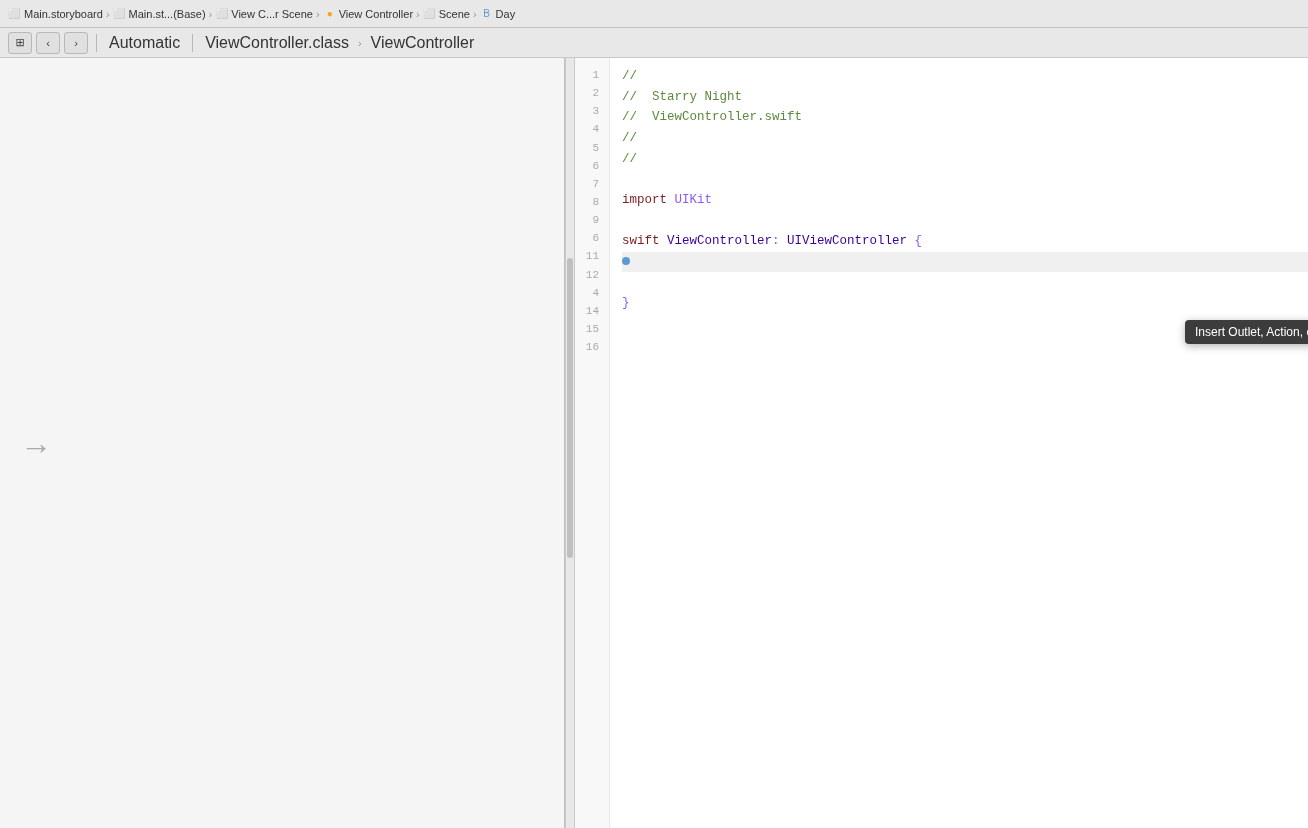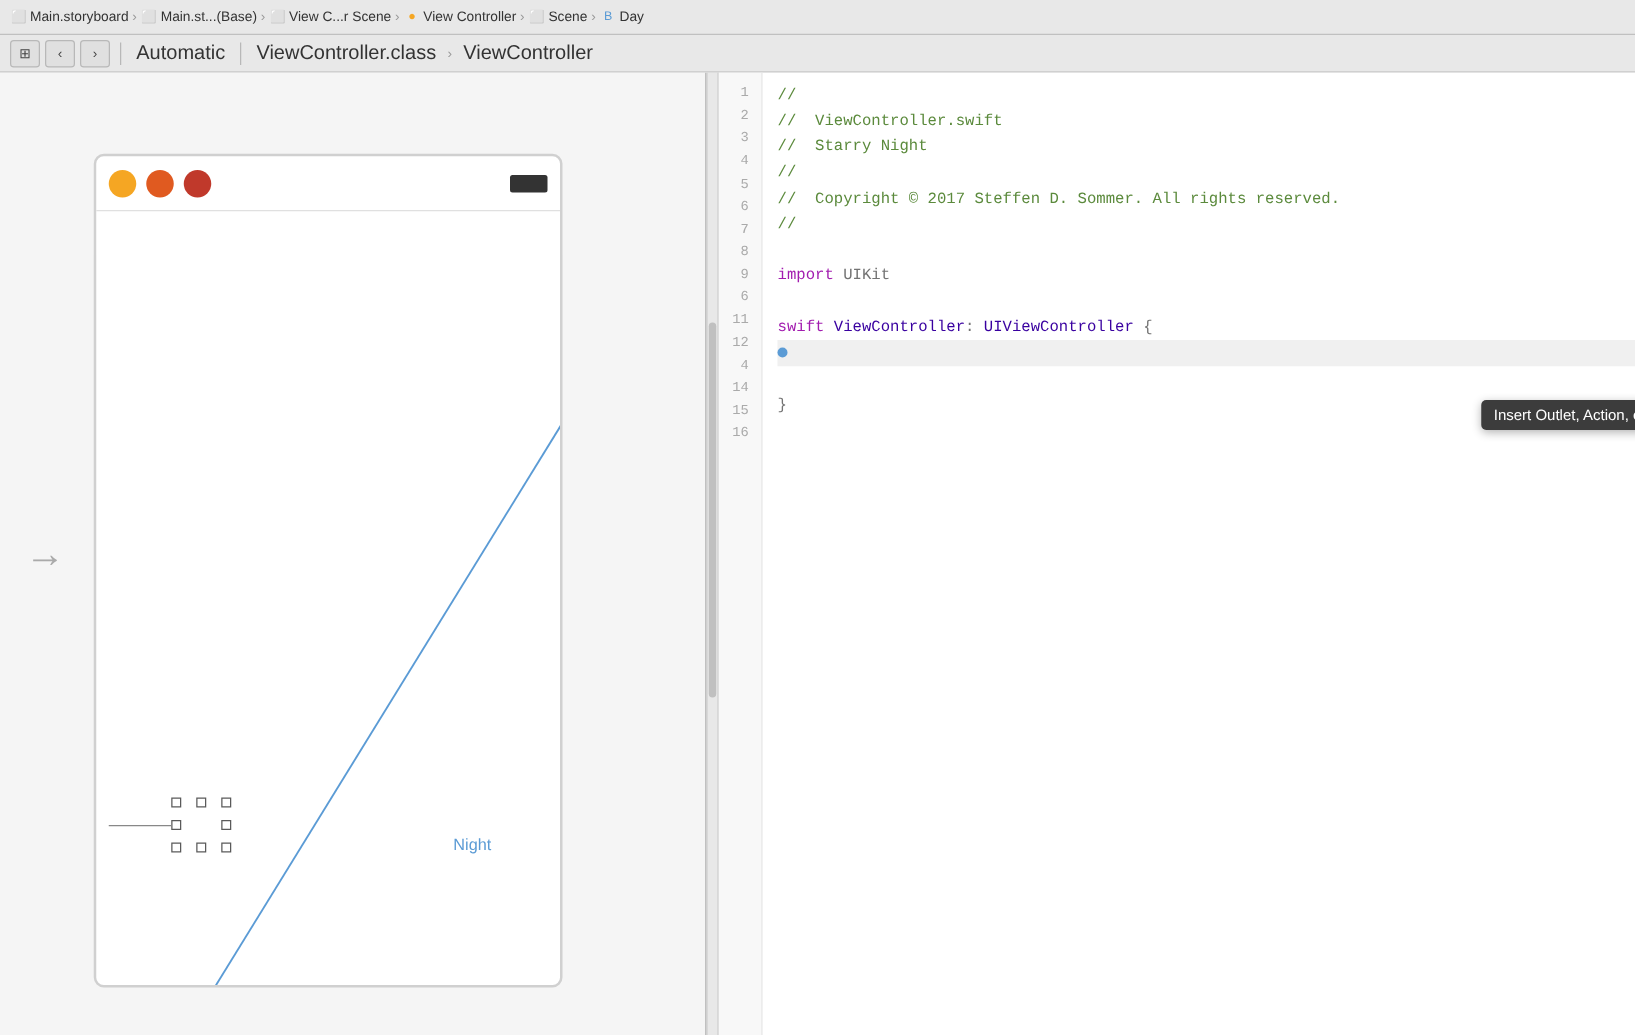--- a/index.html
+++ b/index.html
@@ -261,23 +261,23 @@
       white-space: pre;
       line-height: 1.65;
     }
 
     .code-line.highlighted {
       background: #f0f0f0;
     }
 
     
     .c-comment { color: #5b8a3c; }
-    .c-keyword { color: #a21caf; }
+    .c-keyword { color: #7f1d1d; }
     .c-type { color: #3900a0; }
-    .c-plain { color: #737373; }
+    .c-plain { color: #8b5cf6; }
 
     
     .tooltip-popup {
       position: absolute;
       top: 262px;
       left: 610px;
       background: #3c3c3c;
       color: white;
       padding: 5px 10px;
       border-radius: 4px;
@@ -345,52 +345,20 @@
   <span class="breadcrumb-sep">›</span>
   <span class="toolbar-label">ViewController</span>
 </div>
 
 <div class="main-content">
 
   <div class="canvas-panel">
 
     <div class="canvas-left-arrow">→</div>
 
-    <div class="iphone-frame">
-
-      <div class="iphone-inner-toolbar">
-        <div class="iphone-circle-btn" style="background:#f5a623;"></div>
-        <div class="iphone-circle-btn" style="background:#e05a20;"></div>
-        <div class="iphone-circle-btn" style="background:#c0392b;"></div>
-        <div class="iphone-battery"></div>
-      </div>
-
-      <svg class="connection-line-svg">
-
-        <line x1="78" y1="692" x2="375" y2="210" stroke="#5b9bd5" stroke-width="1.5"></line>
-      </svg>
-
-      <div class="night-label">Night</div>
-
-      <div class="selection-widget">
-        <div class="selection-handles">
-
-          <div class="handle" style="top:0; left:0;"></div>
-          <div class="handle" style="top:0; left:20px;"></div>
-          <div class="handle" style="top:0; left:40px;"></div>
-          <div class="handle" style="top:18px; left:0;"></div>
-          <div class="handle" style="top:18px; left:40px;"></div>
-          <div class="handle" style="top:36px; left:0;"></div>
-          <div class="handle" style="top:36px; left:20px;"></div>
-          <div class="handle" style="top:36px; left:40px;"></div>
-
-          <div style="position:absolute; top:22px; left:-50px; width:50px; height:1px; background:#888;"></div>
-        </div>
-      </div>
-    </div>
 
   </div>
 
   <div class="divider">
     <div class="scroll-thumb"></div>
   </div>
 
   <div class="code-panel">
     <div class="code-content">
 
@@ -408,24 +376,23 @@
         <span class="line-number">11</span>
         <span class="line-number">12</span>
         <span class="line-number">4</span>
         <span class="line-number">14</span>
         <span class="line-number">15</span>
         <span class="line-number">16</span>
       </div>
 
       <div class="code-lines">
         <span class="code-line c-comment">//</span>
+        <span class="code-line c-comment">//  Starry Night</span>
         <span class="code-line c-comment">//  ViewController.swift</span>
-        <span class="code-line c-comment">//  Starry Night</span>
         <span class="code-line c-comment">//</span>
-        <span class="code-line c-comment">//  Copyright © 2017 Steffen D. Sommer. All rights reserved.</span>
         <span class="code-line c-comment">//</span>
         <span class="code-line">&nbsp;</span>
         <span class="code-line"><span class="c-keyword">import</span> <span class="c-plain">UIKit</span></span>
         <span class="code-line">&nbsp;</span>
         <span class="code-line"><span class="c-keyword">swift</span> <span class="c-type">ViewController</span><span class="c-plain">: </span><span class="c-type">UIViewController</span><span class="c-plain"> {</span></span>
         <span class="code-line highlighted"><span class="blue-dot"></span></span>
         <span class="code-line">&nbsp;</span>
         <span class="code-line"><span class="c-plain">}</span></span>
         <span class="code-line">&nbsp;</span>
         <span class="code-line">&nbsp;</span>

